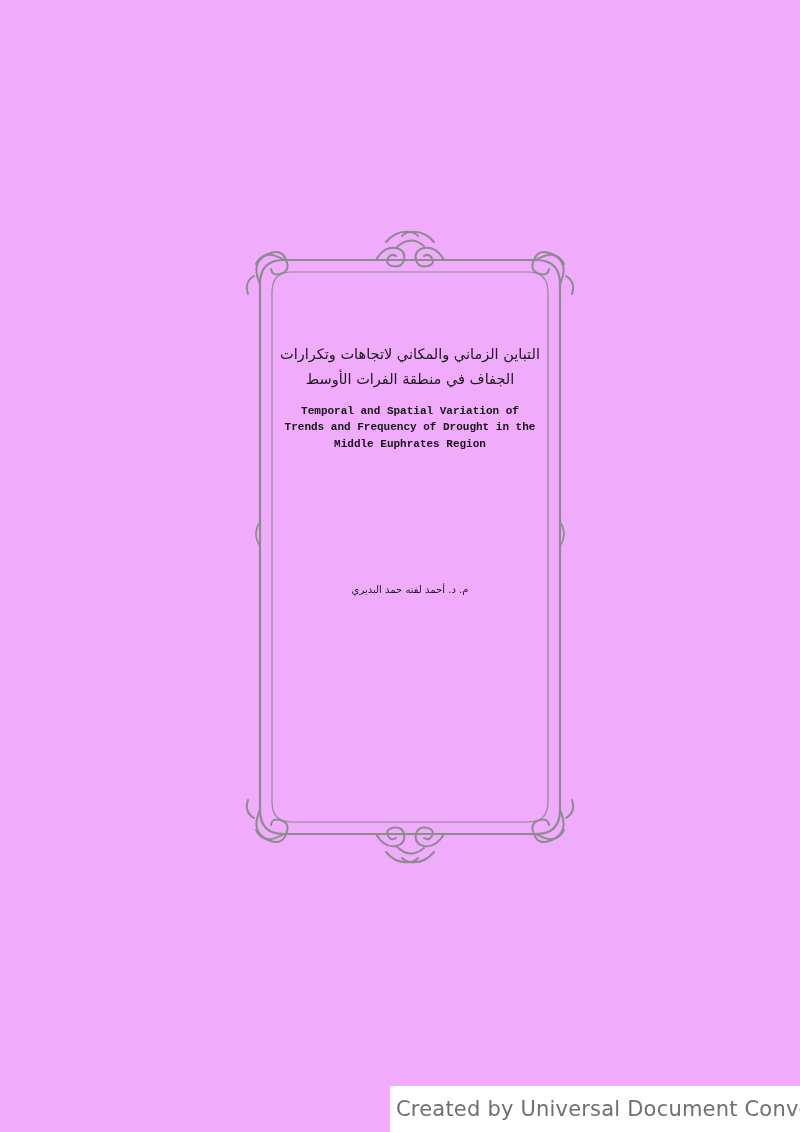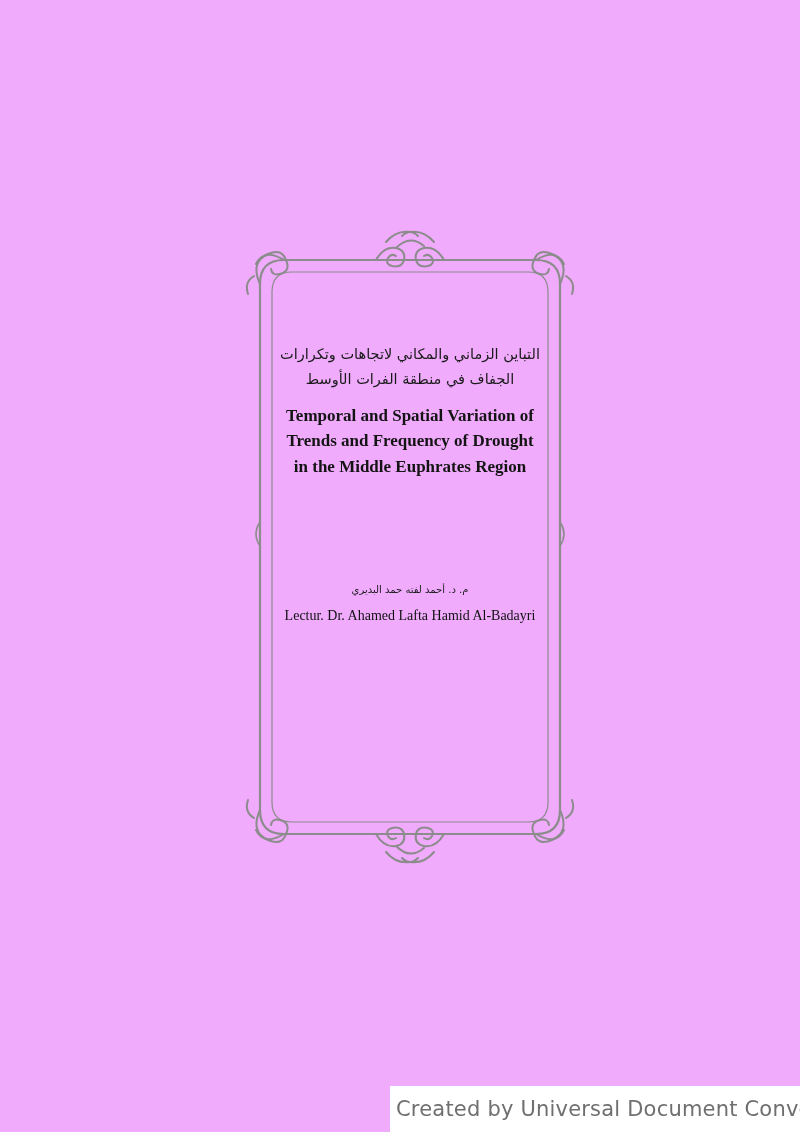--- a/index.html
+++ b/index.html
@@ -53,22 +53,22 @@
     unicode-bidi: bidi-override;
     font-size: 14.5px;
     line-height: 1.75;
     color: #1a1a1a;
     letter-spacing: 0.3px;
     margin: 0 0 10px 0;
     padding: 0 4px;
   }
 
   .title-en {
-    font-family: Liberation Serif, serif;
-    font-size: 17px;
+    font-family: Liberation Mono, monospace;
+    font-size: 11px;
     font-weight: bold;
     line-height: 1.5;
     color: #141414;
     margin: 0;
     padding: 0 6px;
   }
 
   .author-block {
     position: absolute;
     left: 24px;
@@ -178,21 +178,20 @@
       </g>
     </svg>
 
     <div class="content">
       <div class="title-ar">التباين الزماني والمكاني لاتجاهات وتكرارات الجفاف في منطقة الفرات الأوسط</div>
       <div class="title-en">Temporal and Spatial Variation of Trends and Frequency of Drought in the Middle Euphrates Region</div>
     </div>
 
     <div class="author-block">
       <div class="author-ar">م. د. أحمد لفته حمد البديري</div>
-      <div class="author-en">Lectur. Dr. Ahamed Lafta Hamid Al-Badayri</div>
     </div>
   </div>
 
   <div class="watermark">
     <span class="watermark-text">Created by Universal Document Converter</span>
   </div>
 
 </div>
 
 </body></html>

